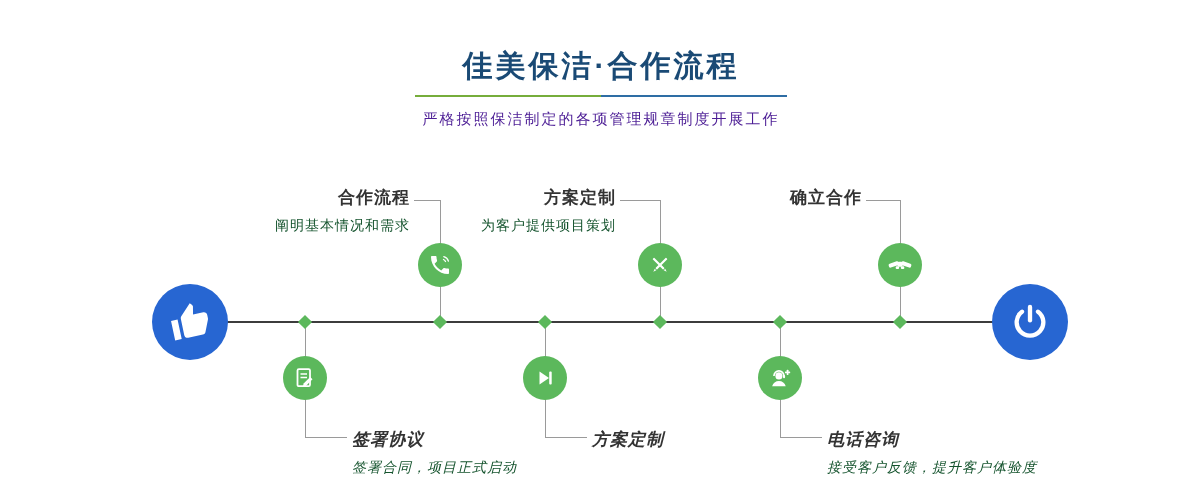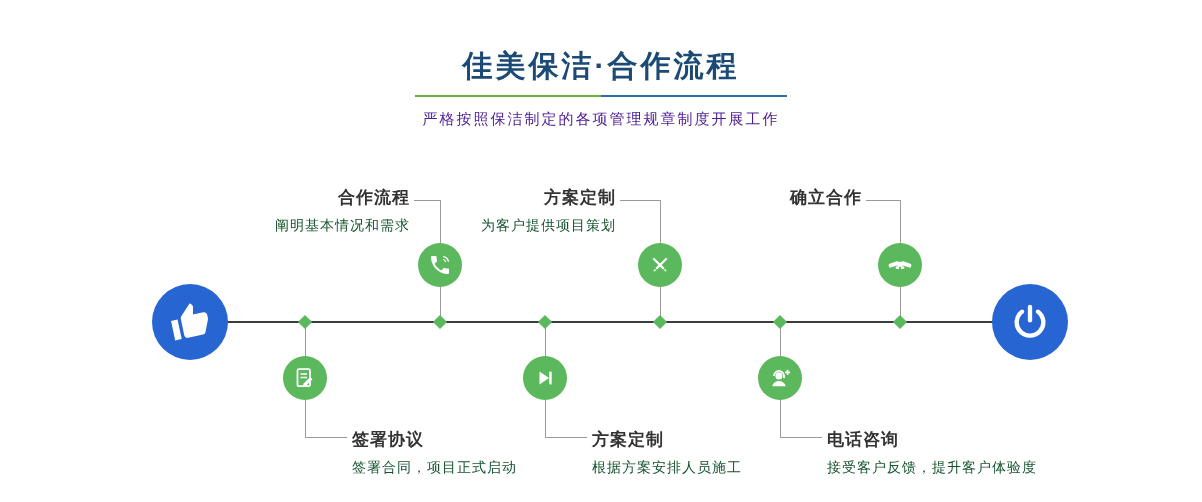--- a/index.html
+++ b/index.html
@@ -26,21 +26,21 @@
   .endpoint{position:absolute;width:76px;height:76px;border-radius:50%;background:#2766d2;
     display:flex;align-items:center;justify-content:center;z-index:3;}
   .step-circle{position:absolute;width:44px;height:44px;border-radius:50%;background:#5cb85c;
     display:flex;align-items:center;justify-content:center;z-index:3;}
 
   
   .step-label{position:absolute;z-index:2;}
   .step-label .st{font-size:17px;font-weight:bold;color:#333;letter-spacing:1px;}
   .step-label .sd{font-size:14px;color:#14532d;margin-top:8px;letter-spacing:1px;}
   .step-label.top{text-align:right;top:186px;}
-  .step-label.bottom{text-align:left;top:428px;}
+  .step-label.bottom{text-align:left;top:428px;font-style:italic;}
 
   .t1{right:792px;} .t2{right:586px;} .t3{right:340px;}
   .b1{left:352px;}  .b2{left:592px;}  .b3{left:827px;}
 
   svg{display:block;}
 </style>
 </head>
 <body>
 
 <div class="stage">
@@ -169,20 +169,19 @@
   <div class="step-label top t3">
     <div class="st">确立合作</div>
   </div>
 
   <div class="step-label bottom b1">
     <div class="st">签署协议</div>
     <div class="sd">签署合同，项目正式启动</div>
   </div>
   <div class="step-label bottom b2">
     <div class="st">方案定制</div>
-    <div class="sd">根据方案安排人员施工</div>
   </div>
   <div class="step-label bottom b3">
     <div class="st">电话咨询</div>
     <div class="sd">接受客户反馈，提升客户体验度</div>
   </div>
 
 </div>
 
 </body></html>

